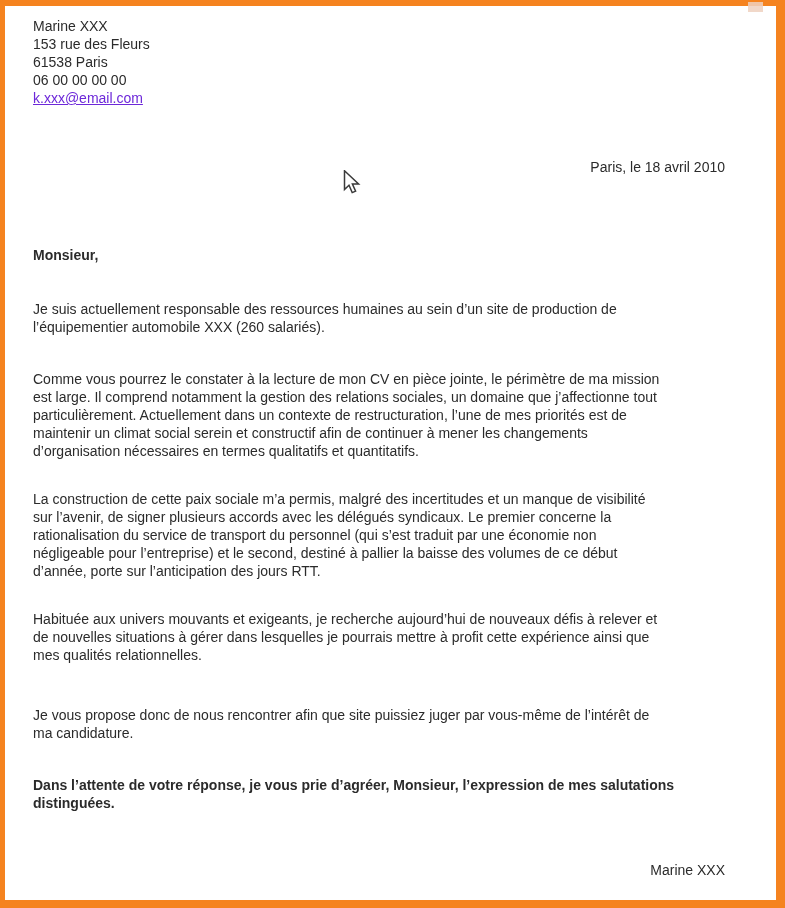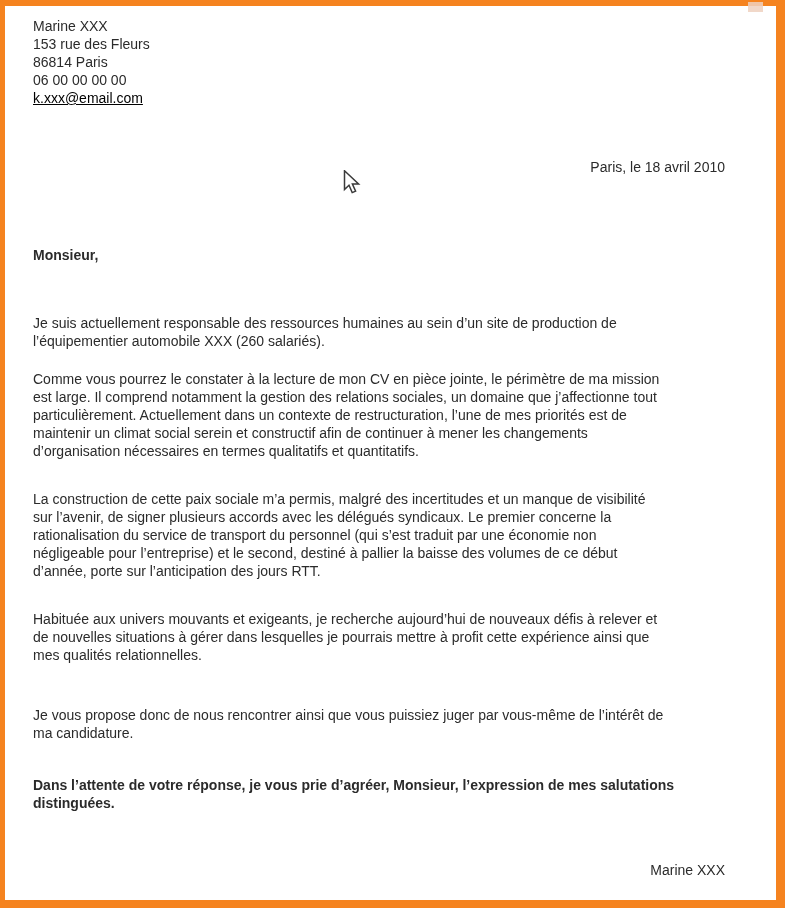--- a/index.html
+++ b/index.html
@@ -21,41 +21,41 @@
     font-size: 14px;
     overflow: visible;
   }
   .abs { position: absolute; }
   .sender {
     left: 28px;
     top: 11px;
     line-height: 18px;
   }
   .sender a {
-    color: #000000;
+    color: #6d28d9;
     text-decoration: underline;
     cursor: pointer;
   }
   .date {
     top: 153px;
     right: 51px;
     text-align: center;
     white-space: pre;
   }
   .salutation {
     left: 28px;
     top: 241px;
     font-weight: bold;
   }
   .para {
     left: 28px;
     line-height: 18px;
     white-space: pre;
   }
-  .p1 { top: 294px; margin-top: 14px; }
+  .p1 { top: 294px; }
   .p2 { top: 364px; }
   .p3 { top: 484px; }
   .p4 { top: 604px; }
   .p5 { top: 700px; }
   .p6 { top: 770px; font-weight: bold; }
   .signature {
     top: 856px;
     right: 51px;
     text-align: right;
   }
@@ -75,21 +75,21 @@
 </head>
 <body>
 
 <div class="frame">
 
   <div class="abs corner-artifact"></div>
 
   <div class="abs sender">
     <div>Marine XXX</div>
     <div>153 rue des Fleurs</div>
-    <div>86814 Paris</div>
+    <div>61538 Paris</div>
     <div>06 00 00 00 00</div>
     <a href="#">k.xxx@email.com</a>
   </div>
 
   <div class="abs date">Paris, le 18 avril 2010</div>
 
   <svg class="abs cursor" width="18" height="27" viewBox="0 0 18 27">
     <polygon points="1.5,0.8 1.5,19.6 6.0,15.3 9.2,22.6 12.6,21.1 9.4,14.0 15.6,14.0" fill="#ffffff" stroke="#3a3a3a" stroke-width="1.5" stroke-linejoin="miter"></polygon>
   </svg>
 
@@ -103,20 +103,20 @@
 maintenir un climat social serein et constructif afin de continuer à mener les changements
 d’organisation nécessaires en termes qualitatifs et quantitatifs.</div>
   <div class="abs para p4">Habituée aux univers mouvants et exigeants, je recherche aujourd’hui de nouveaux défis à relever et
 de nouvelles situations à gérer dans lesquelles je pourrais mettre à profit cette expérience ainsi que
 mes qualités relationnelles.</div>
   <div class="abs para p3">La construction de cette paix sociale m’a permis, malgré des incertitudes et un manque de visibilité
 sur l’avenir, de signer plusieurs accords avec les délégués syndicaux. Le premier concerne la
 rationalisation du service de transport du personnel (qui s’est traduit par une économie non
 négligeable pour l’entreprise) et le second, destiné à pallier la baisse des volumes de ce début
 d’année, porte sur l’anticipation des jours RTT.</div>
-  <div class="abs para p5">Je vous propose donc de nous rencontrer ainsi que vous puissiez juger par vous-même de l’intérêt de
+  <div class="abs para p5">Je vous propose donc de nous rencontrer afin que site puissiez juger par vous-même de l’intérêt de
 ma candidature.</div>
   <div class="abs para p6">Dans l’attente de votre réponse, je vous prie d’agréer, Monsieur, l’expression de mes salutations
 distinguées.</div>
 
   <div class="abs signature">Marine XXX</div>
 
 </div>
 
 </body></html>

